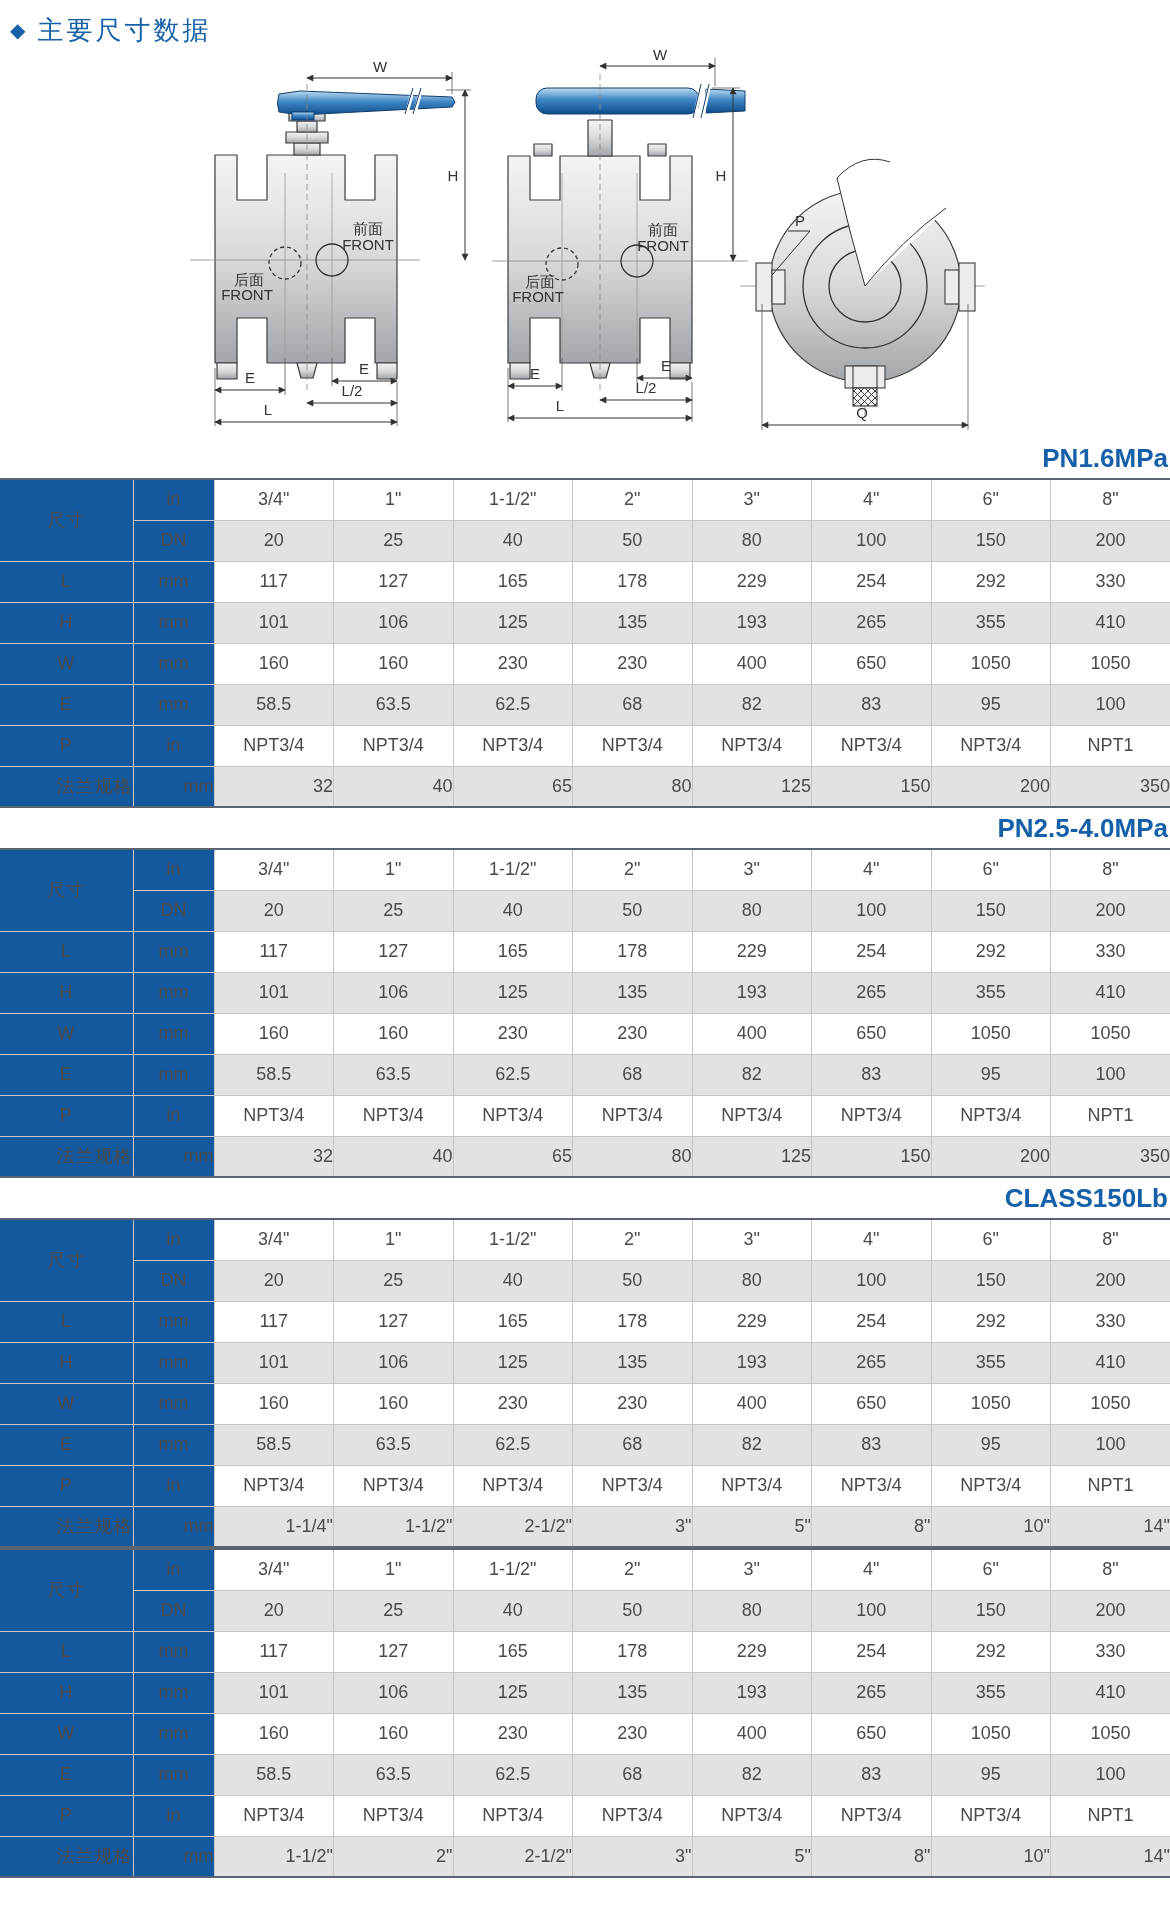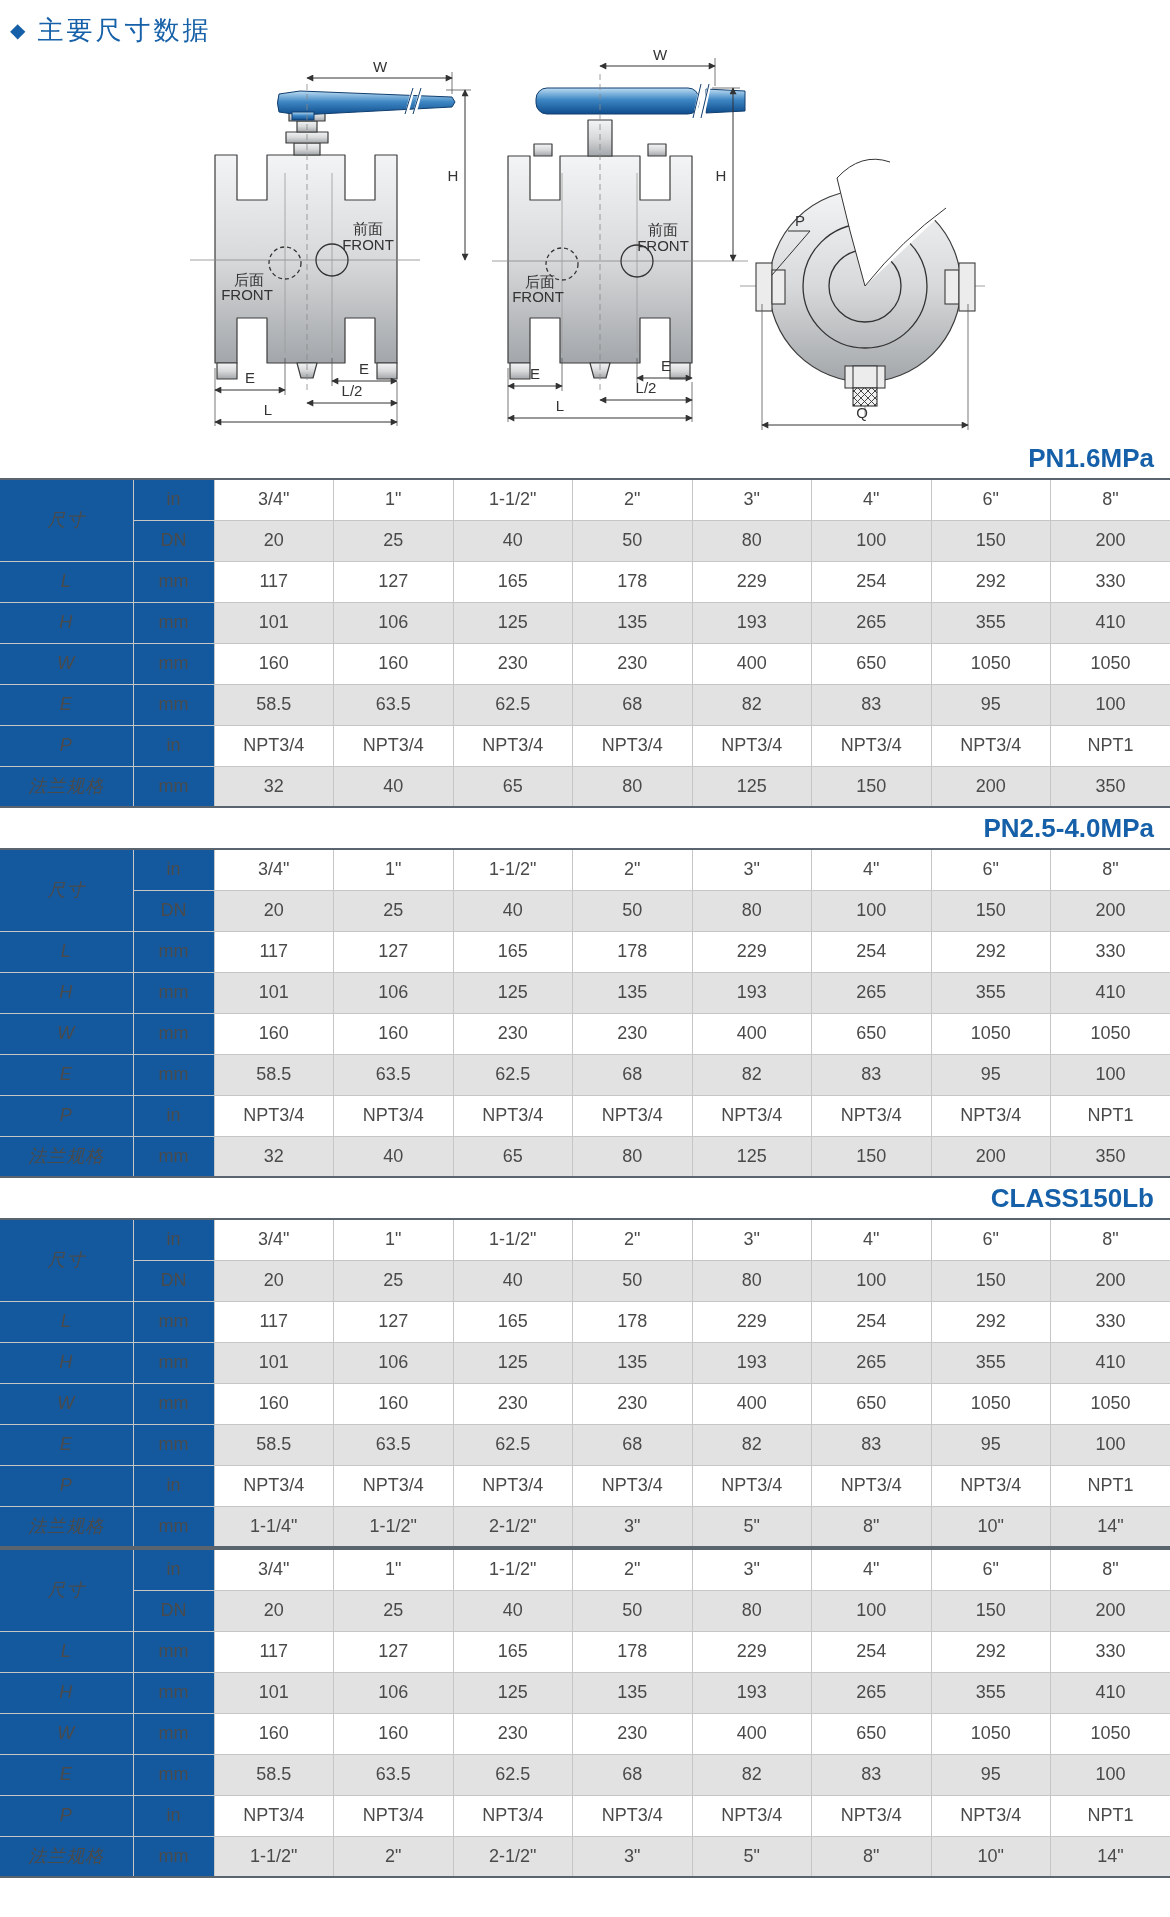--- a/index.html
+++ b/index.html
@@ -21,34 +21,34 @@
   .cl   { stroke:#888; stroke-width:0.8; fill:none; }
   .thin { stroke:#9a9a9a; stroke-width:0.8; }
   .dash { stroke-dasharray:6 4; }
   .ddash{ stroke-dasharray:4 3; }
   .circ { fill:none; stroke:#333; stroke-width:1.3; }
   .lbl  { font-size:15px; fill:#333; text-anchor:middle; }
   .brk  { stroke:#fff; stroke-width:3.5; }
   .brk2 { stroke:#123f6e; stroke-width:1; }
 
   .tbl-title { height:40px; display:flex; align-items:flex-end; justify-content:flex-end;
-               padding:0 16px 4px 0; box-sizing:border-box;
+               padding:0 2px 4px 0; box-sizing:border-box;
                color:var(--accent,#1560A8); font-size:26px; font-weight:bold; }
   table.dims { width:1170px; border-collapse:collapse; table-layout:fixed;
                border-top:2px solid var(--border-dark,#5A646E);
                border-bottom:2px solid var(--border-dark,#5A646E); }
   table.dims td { height:41px; text-align:center; vertical-align:middle; padding:0;
        font-size:18px; color:#4a4a4a; box-sizing:border-box;
        border-right:1px solid #c6c6c6; border-bottom:1px solid #c6c6c6; }
   table.dims td:last-child { border-right:none; }
-  table.dims tr:last-child td { border-bottom:none; }
+  table.dims tr:last-child td { border-bottom:none;text-align:right; }
   td.blue { background:var(--tblhead,#14599E); color:#fff;
             border-right:1px solid rgba(255,255,255,.85);
             border-bottom:1px solid rgba(255,255,255,.85); }
-  td.lab  { font-size:18px; letter-spacing:1px;font-style:italic; }
+  td.lab  { font-size:18px; letter-spacing:1px; }
   td.unit { font-size:17px; }
   td.rw { background:#fff; }
   td.rg { background:var(--rowalt,#E2E2E2); }
 </style>
 </head>
 <body>
 
 <div class="page">
 
   <div class="heading">

